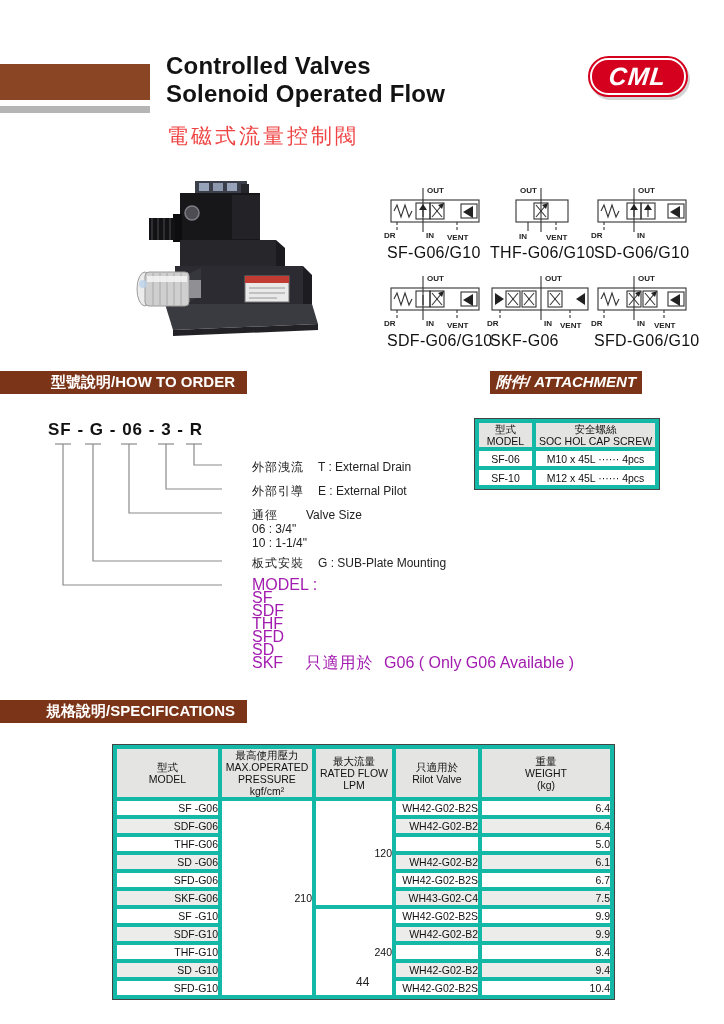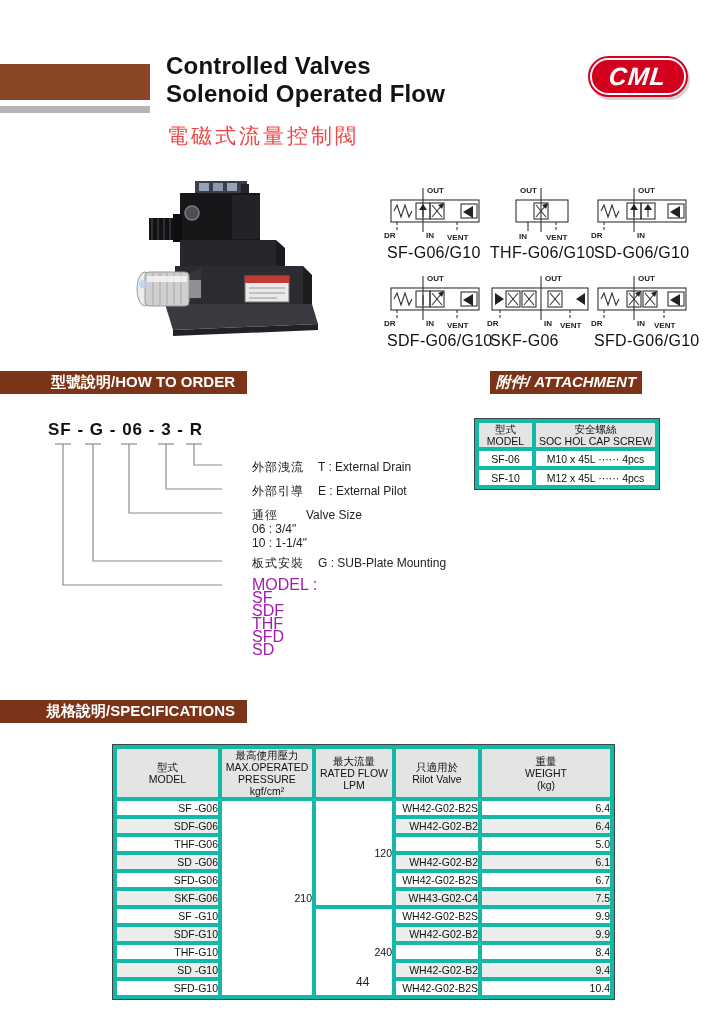--- a/index.html
+++ b/index.html
@@ -332,20 +332,25 @@
     <div class="abs tree-text" style="left:222px;top:116px;">10 : 1-1/4"</div>
     <div class="abs tree-text" style="left:222px;top:135px;">
       <span class="zh">板式安裝</span><span class="en">G : SUB-Plate Mounting</span>
     </div>
     <div class="abs model-item" style="left:222px;top:159px;">MODEL :</div>
     <div class="abs model-item" style="left:222px;top:172px;">SF</div>
     <div class="abs model-item" style="left:222px;top:185px;">SDF</div>
     <div class="abs model-item" style="left:222px;top:198px;">THF</div>
     <div class="abs model-item" style="left:222px;top:211px;">SFD</div>
     <div class="abs model-item" style="left:222px;top:224px;">SD</div>
+    <div class="abs model-item" style="left:222px;top:237px;">
+      <span>SKF</span>
+      <span style="margin-left:18px;letter-spacing:1px;">只適用於</span>
+      <span style="margin-left:6px;">G06 ( Only G06 Available )</span>
+    </div>
   </div>
 
   <div class="abs secbar right" style="left:0;top:700px;width:247px;">
     <span>規格說明/SPECIFICATIONS</span>
   </div>
 
   <div class="abs" style="left:113px;top:745px;">
     <table class="dtable spec-table outer-b" style="width:497px;">
       <colgroup>
         <col style="width:105px;">

